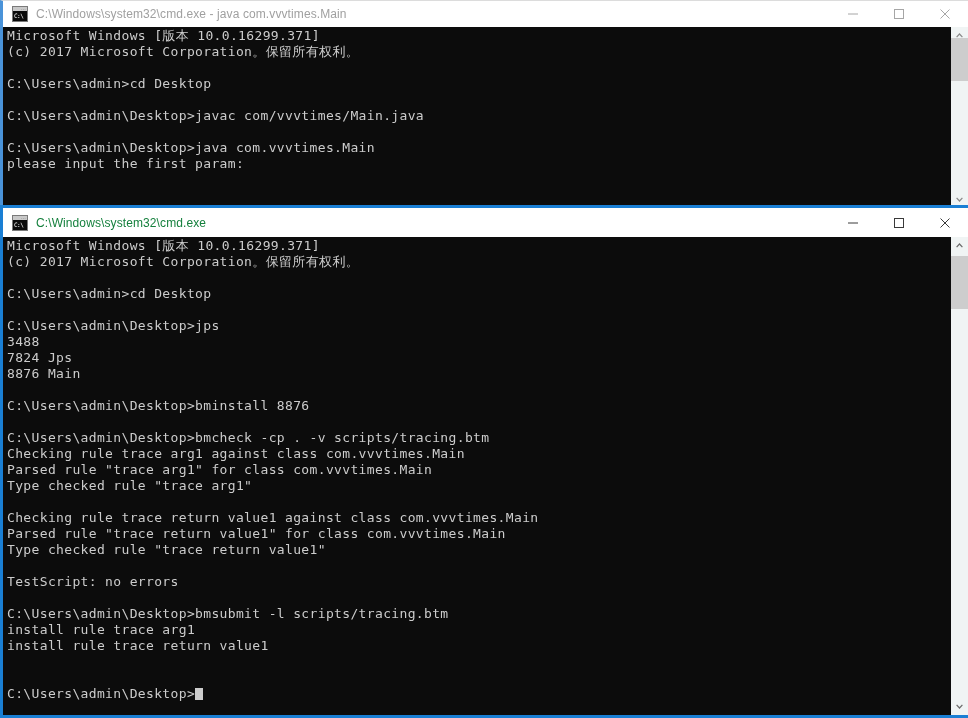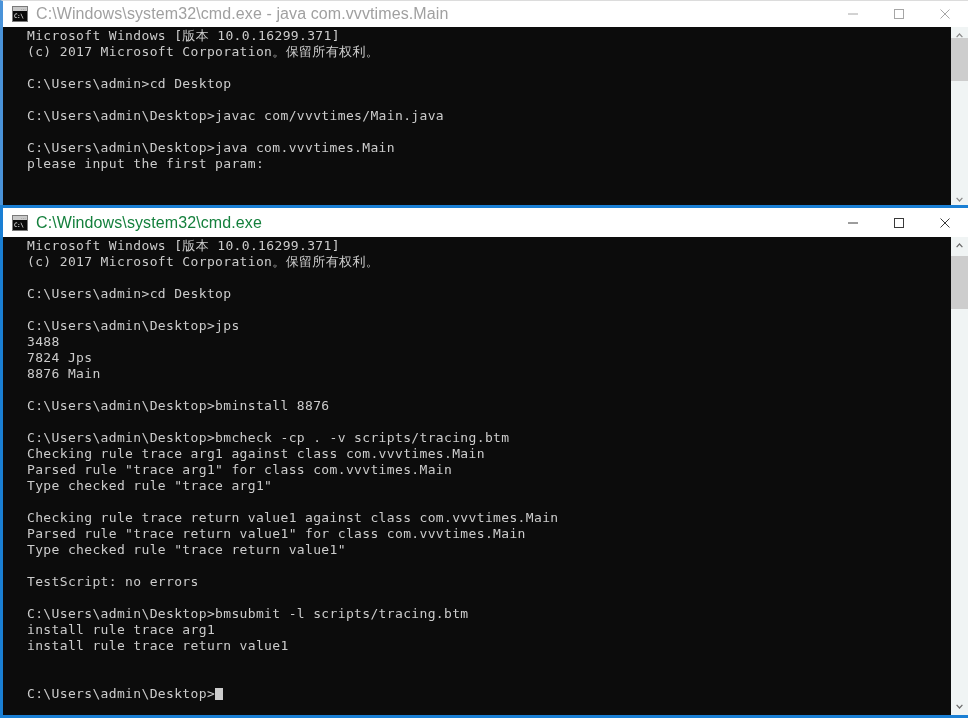--- a/index.html
+++ b/index.html
@@ -44,21 +44,21 @@
     position: absolute; left: 0; top: 4px; right: 0; bottom: 0;
     background: #0b0b0b;
     color: #ffffff;
     font-family: "DejaVu Sans Mono", monospace;
     font-size: 6px; line-height: 9px;
     padding-left: 1px;
     letter-spacing: -0.5px;
     overflow: hidden;
   }
   .title-text {
-    font-size: 16px;
+    font-size: 12px;
     white-space: nowrap;
     letter-spacing: 0.1px;
   }
   .title-text.inactive { color: #a0a0a0; }
   .title-text.active   { color: #15803d; }
 
   .win-controls {
     position: absolute; right: 0; top: 0;
     height: 26px; display: flex;
   }
@@ -80,21 +80,21 @@
   .term-text {
     position: absolute;
     left: 4px; top: 1px; right: 17px;
     font-family: "DejaVu Sans Mono", monospace;
     font-size: 13px;
     line-height: 16px;
     color: #cccccc;
     white-space: pre;
     letter-spacing: 0.35px;
   }
-  .term-text .line { height: 16px; margin-left: 20px; }
+  .term-text .line { height: 16px; }
   .cursor {
     display: inline-block;
     width: 8px; height: 12px;
     background: #cccccc;
     vertical-align: -2px;
   }
 
   
   .scrollbar {
     position: absolute; top: 0; right: 0; bottom: 0;

